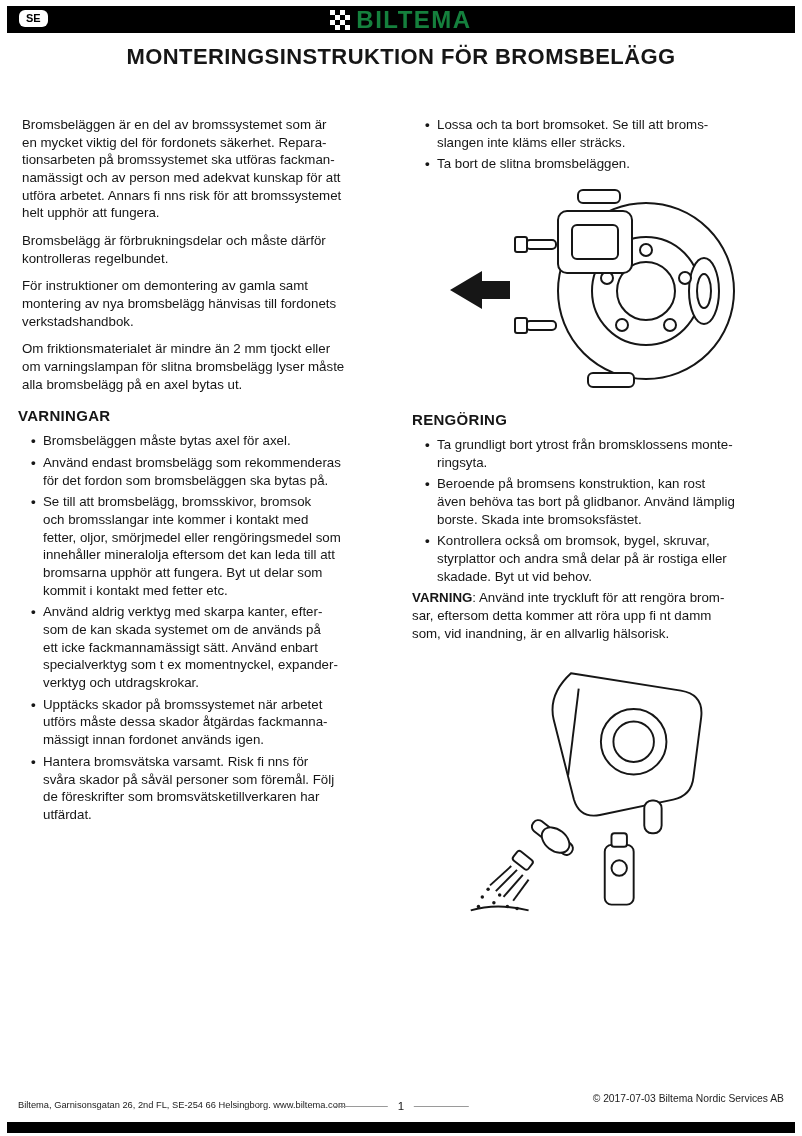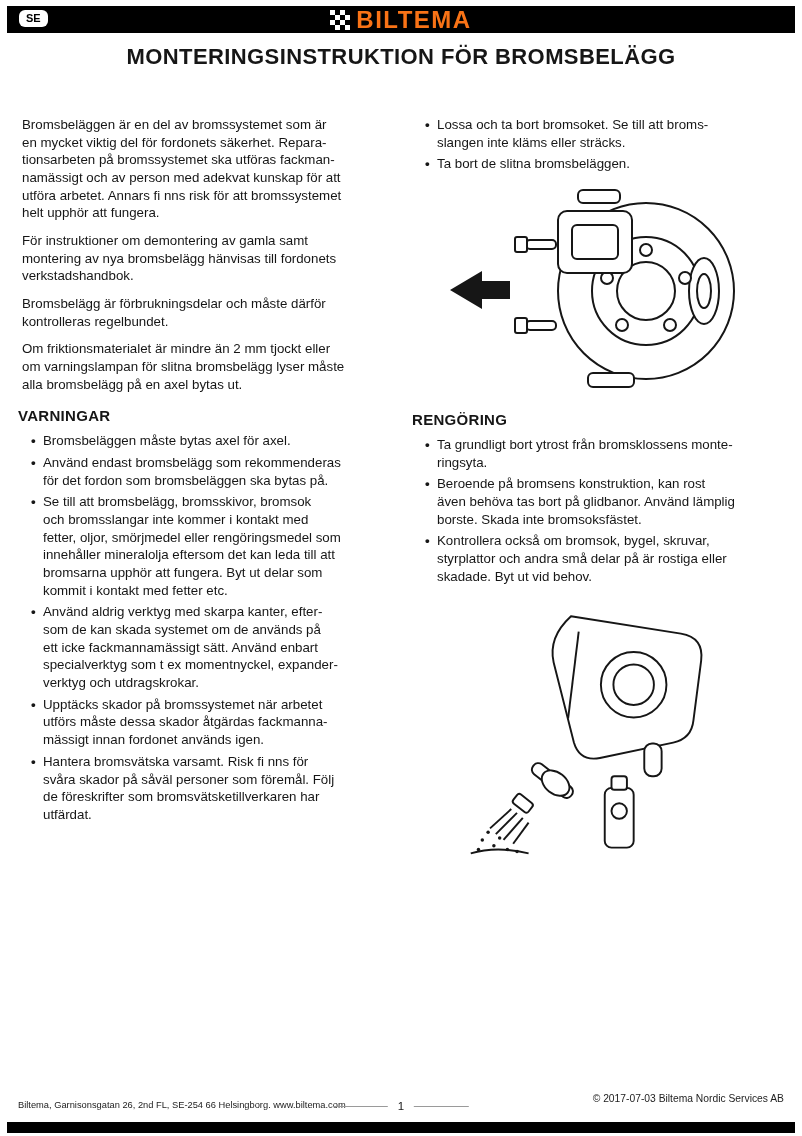--- a/index.html
+++ b/index.html
@@ -11,21 +11,21 @@
   .topbar{
     position:absolute;top:6px;left:7px;right:7px;height:27px;background:#000;
     display:flex;align-items:center;justify-content:center;
   }
   .lang-badge{
     position:absolute;left:12px;top:4px;background:#fff;color:#000;
     font-weight:bold;font-size:11px;line-height:15px;padding:1px 7px;border-radius:6px;text-align:right;
   }
   .logo{display:flex;align-items:center;gap:6px;}
   .logo-mark{display:block;}
-  .logo-text{color:#f97316;font-weight:bold;font-size:24px;letter-spacing:1.5px;}
+  .logo-text{color:#15803d;font-weight:bold;font-size:24px;letter-spacing:1.5px;}
   
   .doc-title{
     margin:44px 0 0;text-align:center;font-size:22px;font-weight:bold;letter-spacing:0.4px;
   }
   
   .columns{display:flex;gap:22px;padding:0 18px;margin-top:46px;}
   .col{flex:1;min-width:0;}
   h2.sec{font-size:15px;font-weight:bold;letter-spacing:0.3px;margin:0 0 8px;}
   section{margin-bottom:14px;}
   p.body{font-size:13.3px;line-height:1.33;margin:0 4px 10px;white-space:pre-line;}
@@ -76,25 +76,25 @@
   <div class="columns">
 
     <div class="col">
       <section>
         <p class="body">Bromsbeläggen är en del av bromssystemet som är
 en mycket viktig del för fordonets säkerhet. Repara-
 tionsarbeten på bromssystemet ska utföras fackman-
 namässigt och av person med adekvat kunskap för att
 utföra arbetet. Annars fi nns risk för att bromssystemet
 helt upphör att fungera.</p>
+        <p class="body">Bromsbelägg är förbrukningsdelar och måste därför
+kontrolleras regelbundet.</p>
         <p class="body">För instruktioner om demontering av gamla samt
 montering av nya bromsbelägg hänvisas till fordonets
 verkstadshandbok.</p>
-        <p class="body">Bromsbelägg är förbrukningsdelar och måste därför
-kontrolleras regelbundet.</p>
         <p class="body">Om friktionsmaterialet är mindre än 2 mm tjockt eller
 om varningslampan för slitna bromsbelägg lyser måste
 alla bromsbelägg på en axel bytas ut.</p>
       </section>
 
       <section>
         <h2 class="sec">VARNINGAR</h2>
         <ul class="blist">
           <li>
               <span class="dot">•</span>
@@ -201,20 +201,23 @@
 även behöva tas bort på glidbanor. Använd lämplig
 borste. Skada inte bromsoksfästet.</span>
             </li>
           <li>
               <span class="dot">•</span>
               <span class="btxt">Kontrollera också om bromsok, bygel, skruvar,
 styrplattor och andra små delar på är rostiga eller
 skadade. Byt ut vid behov.</span>
             </li>
         </ul>
+        <p class="warning"><b>VARNING</b><span class="wtxt">: Använd inte tryckluft för att rengöra brom-
+sar, eftersom detta kommer att röra upp fi nt damm
+som, vid inandning, är en allvarlig hälsorisk.</span></p>
 
         <div class="figure">
           <svg width="290" height="268" viewBox="0 0 300 278">
             <g fill="#fff" stroke="#161616" stroke-width="2">
 
               <path d="M122 20 L236 38 Q260 42 257 66 L249 128 Q247 147 228 151 L152 167 Q131 171 125 151 L104 68 Q98 42 122 20 Z"></path>
               <path d="M130 36 L119 126" fill="none"></path>
               <circle cx="187" cy="91" r="34"></circle>
               <circle cx="187" cy="91" r="21"></circle>
 

